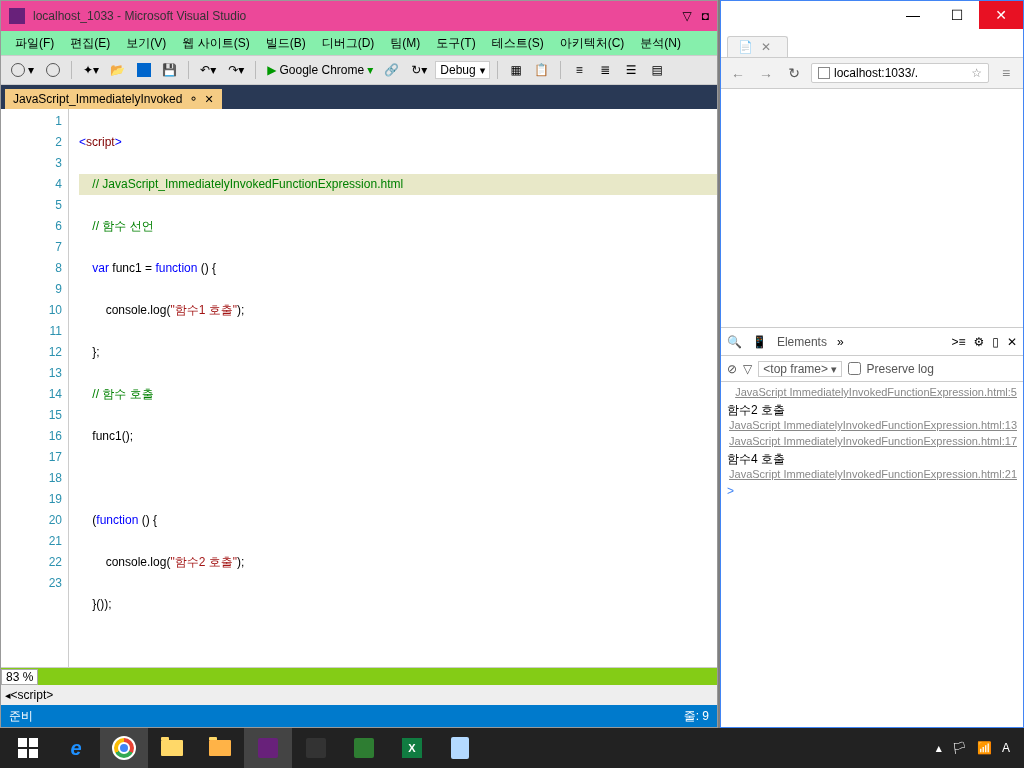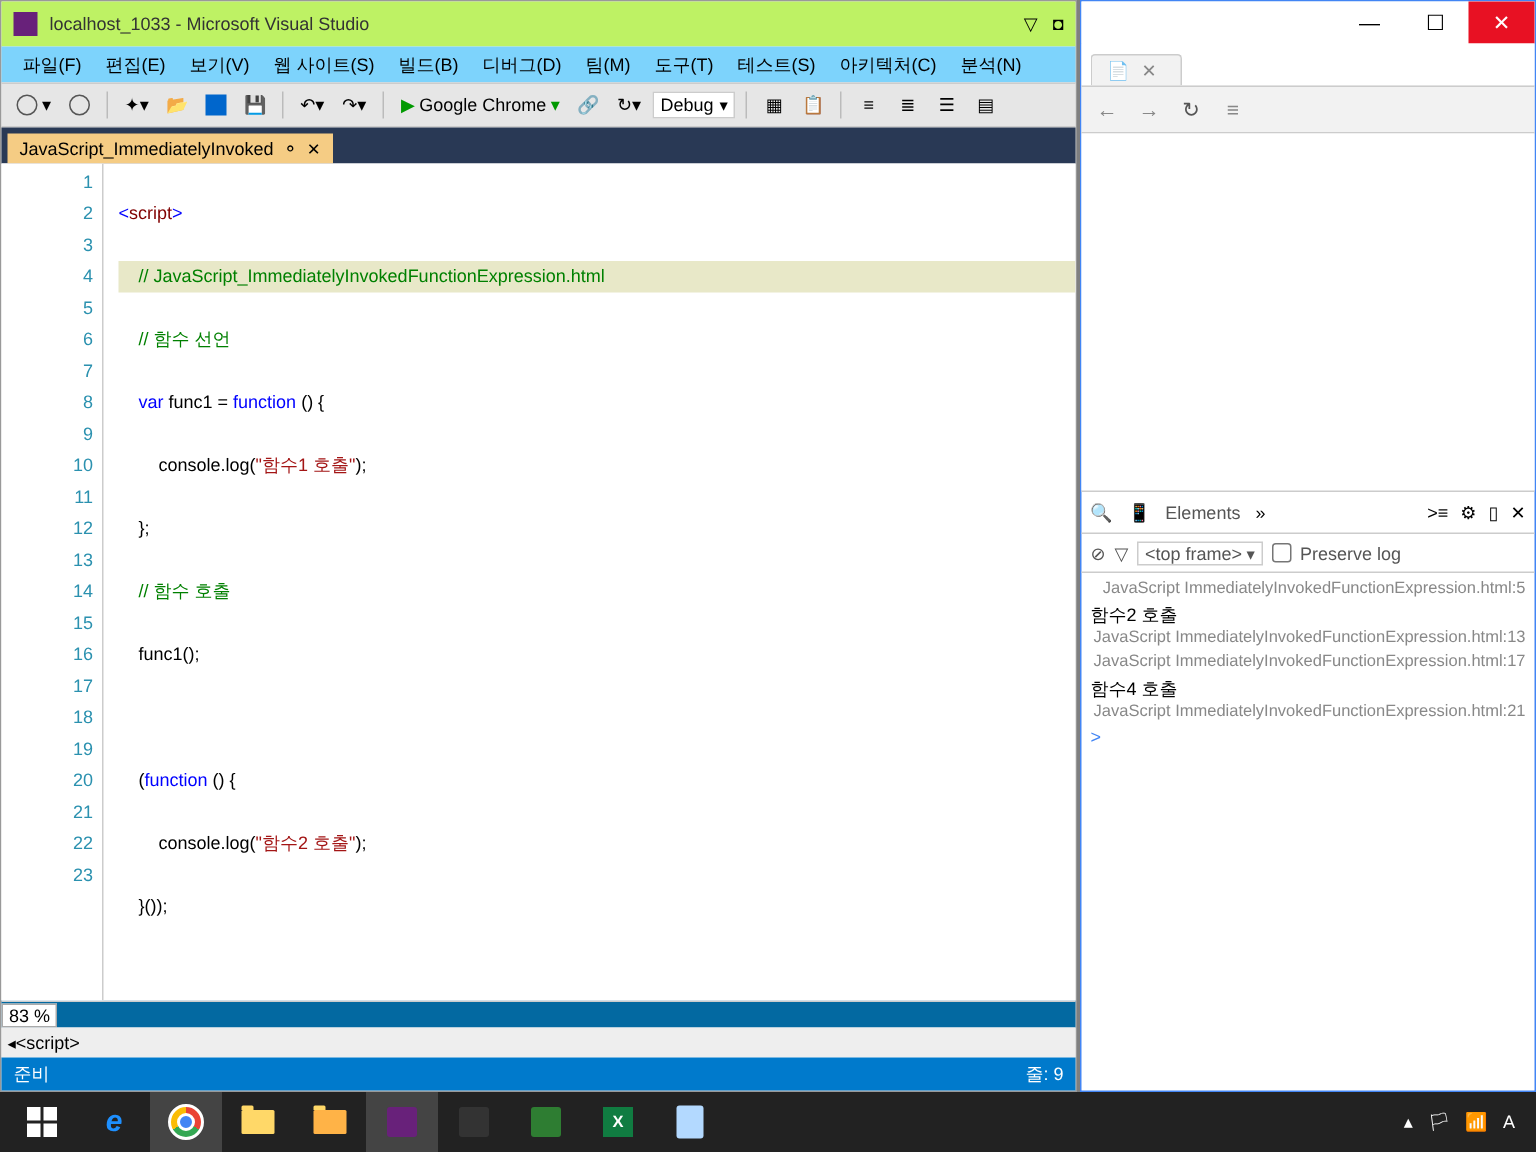--- a/index.html
+++ b/index.html
@@ -1,42 +1,42 @@
 <!DOCTYPE html>
 <html><head>
 <meta charset="utf-8">
 <style>
 *{margin:0;padding:0;box-sizing:border-box;font-family:"Segoe UI",Arial,sans-serif;font-size:12px}
 body{width:1024px;height:768px;background:#7f7f7f;overflow:hidden;position:relative}
 .vs-window{position:absolute;left:0;top:0;width:718px;height:728px;background:#fff;display:flex;flex-direction:column;border:1px solid #999}
-.vs-titlebar{height:30px;background:#bef264;display:flex;align-items:center;padding:0 8px;gap:8px}
+.vs-titlebar{height:30px;background:#ec4899;display:flex;align-items:center;padding:0 8px;gap:8px}
 .vs-logo{width:16px;height:16px;background:#68217a;display:inline-block}
 .vs-title{font-size:12px;color:#333}
 .vs-titlebar-right{margin-left:auto;display:flex;gap:10px}
-.vs-menubar{height:24px;background:#7dd3fc;display:flex;align-items:flex-end;padding:0 6px}
+.vs-menubar{height:24px;background:#86efac;display:flex;align-items:flex-end;padding:0 6px}
 .vs-menu-item{padding:3px 8px;font-size:12px;cursor:pointer}
 .vs-toolbar{height:30px;background:#e6e6e6;border-top:1px solid #ccc;border-bottom:1px solid #ccc;display:flex;align-items:center;padding:0 6px;gap:4px}
 .tb-btn{width:22px;height:22px;display:flex;align-items:center;justify-content:center;cursor:pointer;border-radius:2px}
 .tb-sep{width:1px;height:18px;background:#bbb;margin:0 3px}
 .tb-drop{display:flex;align-items:center;gap:3px;padding:0 4px;cursor:pointer}
 .tb-select{border:1px solid #ccc;background:#fff;padding:1px 4px;font-size:11px;display:flex;align-items:center;gap:4px}
 .vs-tabbar{height:24px;background:#293955;display:flex;align-items:flex-end;padding:0 4px}
 .vs-tab{background:#f5cc84;padding:3px 8px;display:flex;align-items:center;gap:6px;font-size:12px;color:#000}
 .vs-tab-close{cursor:pointer;font-size:11px}
 .vs-editor{flex:1;display:flex;position:relative;background:#fff;overflow:hidden}
 .gutter{width:68px;background:#fff;text-align:right;padding:2px 6px 0 0;color:#2b91af;font-family:Consolas,monospace;font-size:13px;line-height:21px;border-right:1px solid #ccc}
 .gutter div{position:relative}
 .code{flex:1;padding:2px 0 0 10px;font-family:Consolas,monospace;font-size:14px;line-height:21px;white-space:pre;position:relative}
 .code-line{position:relative}
 .hl{background:#e8e8c8}
 .kw{color:#0000ff}
 .cm{color:#008000}
 .str{color:#a31515}
 .tag{color:#800000}
-.vs-bottom{height:18px;background:#0369a1;border-top:1px solid #ccc;display:flex;align-items:center;font-size:11px}
+.vs-bottom{height:18px;background:#84cc16;border-top:1px solid #ccc;display:flex;align-items:center;font-size:11px}
 .zoom{padding:0 4px;border:1px solid #aaa;background:#fff}
 .vs-breadcrumb{height:20px;background:#eee;padding:0 4px;display:flex;align-items:center;font-size:11px}
 .vs-status{height:22px;background:#007acc;color:#fff;display:flex;align-items:center;padding:0 8px;font-size:12px}
 .vs-status-right{margin-left:auto}
 .browser{position:absolute;left:720px;top:0;width:304px;height:728px;background:#fff;border:1px solid #4285f4;display:flex;flex-direction:column}
 .br-titlebar{height:28px;background:#fff;display:flex;justify-content:flex-end}
 .br-ctl{width:44px;height:28px;display:flex;align-items:center;justify-content:center;cursor:pointer;font-size:14px}
 .br-min{color:#000}
 .br-max{color:#000}
 .br-close{background:#e81123;color:#fff}
@@ -49,21 +49,21 @@
 .br-page{flex:1;background:#fff;min-height:0}
 .devtools{border-top:1px solid #ccc;height:400px;display:flex;flex-direction:column}
 .dt-header{height:28px;border-bottom:1px solid #ccc;display:flex;align-items:center;padding:0 6px;gap:10px;font-size:12px}
 .dt-tab{color:#555;cursor:pointer}
 .dt-header-right{margin-left:auto;display:flex;gap:8px;align-items:center}
 .dt-filterbar{height:26px;border-bottom:1px solid #ccc;display:flex;align-items:center;padding:0 6px;gap:6px;font-size:12px;color:#555}
 .dt-frame{border:1px solid #ccc;padding:0 4px;font-size:11px}
 .dt-console{flex:1;padding:4px 6px;font-size:12px;overflow-y:auto}
 .dt-msg{margin-bottom:2px}
 .dt-msg-text{color:#000}
-.dt-msg-src{color:#888;text-align:right;font-size:11px;margin-bottom:4px}
+.dt-msg-src{color:#888;text-align:right;font-size:11px;text-decoration:underline;margin-bottom:4px}
 .dt-prompt{color:#4285f4}
 .taskbar{position:absolute;left:0;bottom:0;width:1024px;height:40px;background:#222;display:flex;align-items:center;padding:0 4px}
 .tb-item{width:48px;height:40px;display:flex;align-items:center;justify-content:center;cursor:pointer}
 .tb-tray{margin-left:auto;display:flex;align-items:center;gap:10px;padding:0 10px;color:#fff;font-size:11px}
 .start-icon{width:20px;height:20px;display:grid;grid-template-columns:1fr 1fr;grid-template-rows:1fr 1fr;gap:2px}
 .start-icon span{background:#fff}
 .ie-icon{color:#1e90ff;font-size:20px;font-style:italic;font-weight:bold}
 .chrome-icon{width:24px;height:24px;border-radius:50%;background:conic-gradient(#ea4335 0 120deg,#34a853 120deg 240deg,#fbbc05 240deg 360deg);display:flex;align-items:center;justify-content:center;border:2px solid #fff}
 .chrome-icon::after{content:"";width:8px;height:8px;background:#4285f4;border-radius:50%;border:2px solid #fff}
 .folder-icon{width:22px;height:16px;background:#ffd868;border-radius:1px;position:relative}
@@ -208,20 +208,25 @@
   <div class="br-tabs">
     <div class="br-tab">
       <span>📄</span>
       <span class="br-tab-x">✕</span>
     </div>
   </div>
   <div class="br-addr">
     <div class="br-nav-btn">←</div>
     <div class="br-nav-btn">→</div>
     <div class="br-nav-btn" style="color:#555">↻</div>
+    <div class="br-url">
+      <span class="br-url-icon"></span>
+      <span>localhost:1033/.</span>
+      <span style="margin-left:auto;color:#888">☆</span>
+    </div>
     <div class="br-nav-btn">≡</div>
   </div>
   <div class="br-page"></div>
   <div class="devtools">
     <div class="dt-header">
       <span>🔍</span>
       <span>📱</span>
       <span class="dt-tab">Elements</span>
       <span>»</span>
       <div class="dt-header-right">

